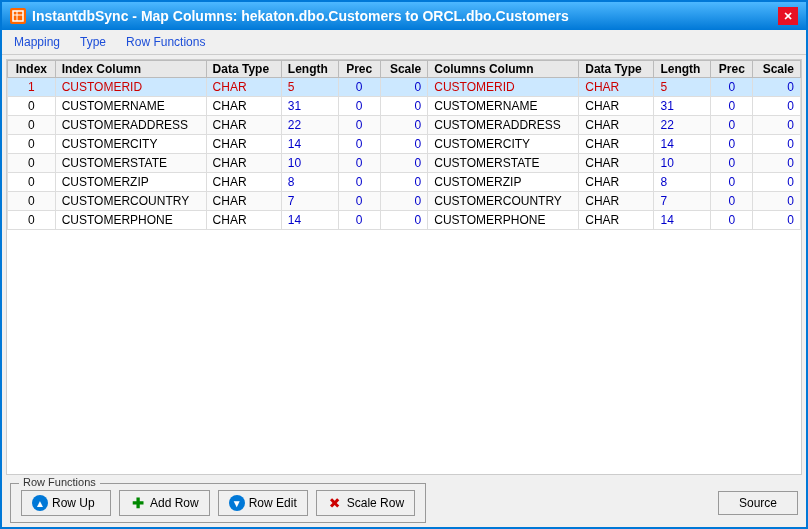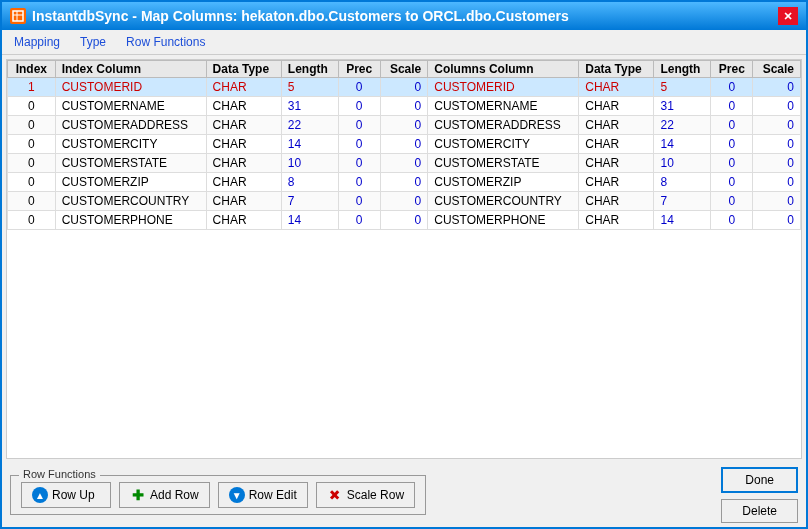--- a/index.html
+++ b/index.html
@@ -390,17 +390,16 @@
       <button class="func-btn">
         <span class="btn-icon-down">▼</span>
         <span>Row Edit</span>
       </button>
       <button class="func-btn">
         <span class="btn-icon-delete" style="color:#cc0000;">✖</span>
         <span>Scale Row</span>
       </button>
     </div>
     <div class="dialog-buttons">
-      <button class="dialog-btn dialog-btn-done">Done</button>
-      <button class="dialog-btn">Delete</button>
+      <button class="dialog-btn">Source</button>
     </div>
   </div>
 </div>
 
 </body></html>

